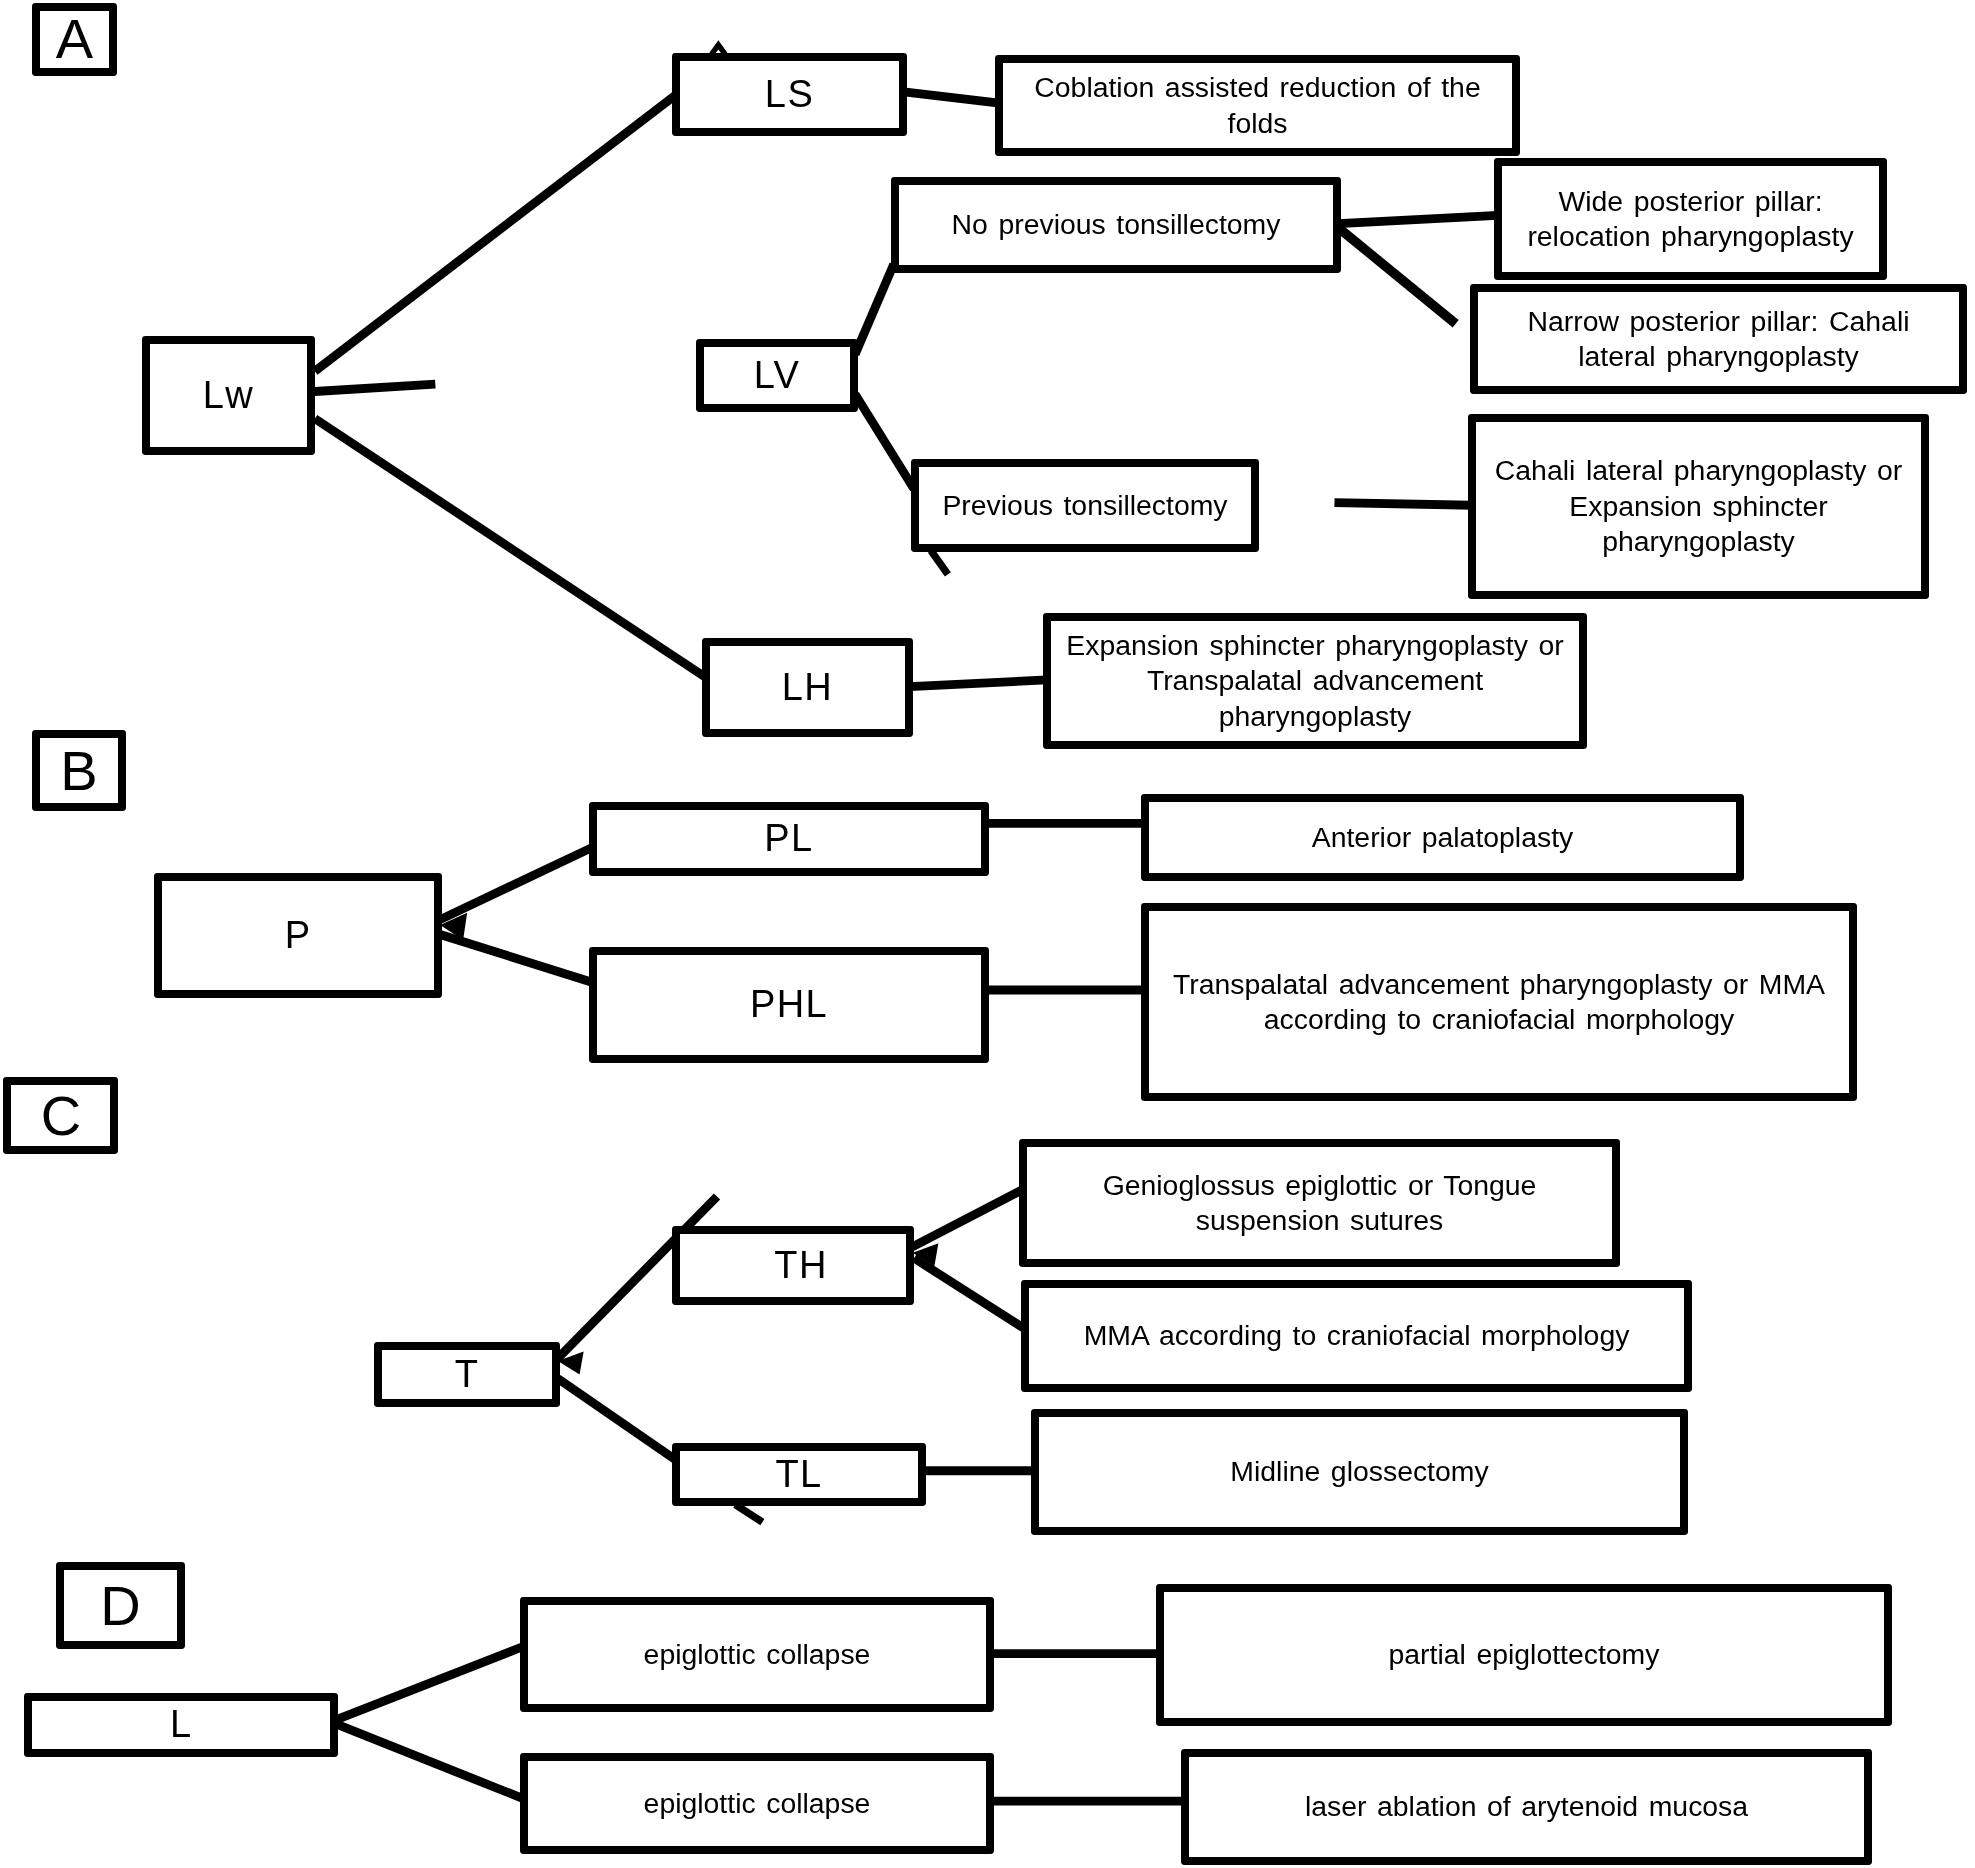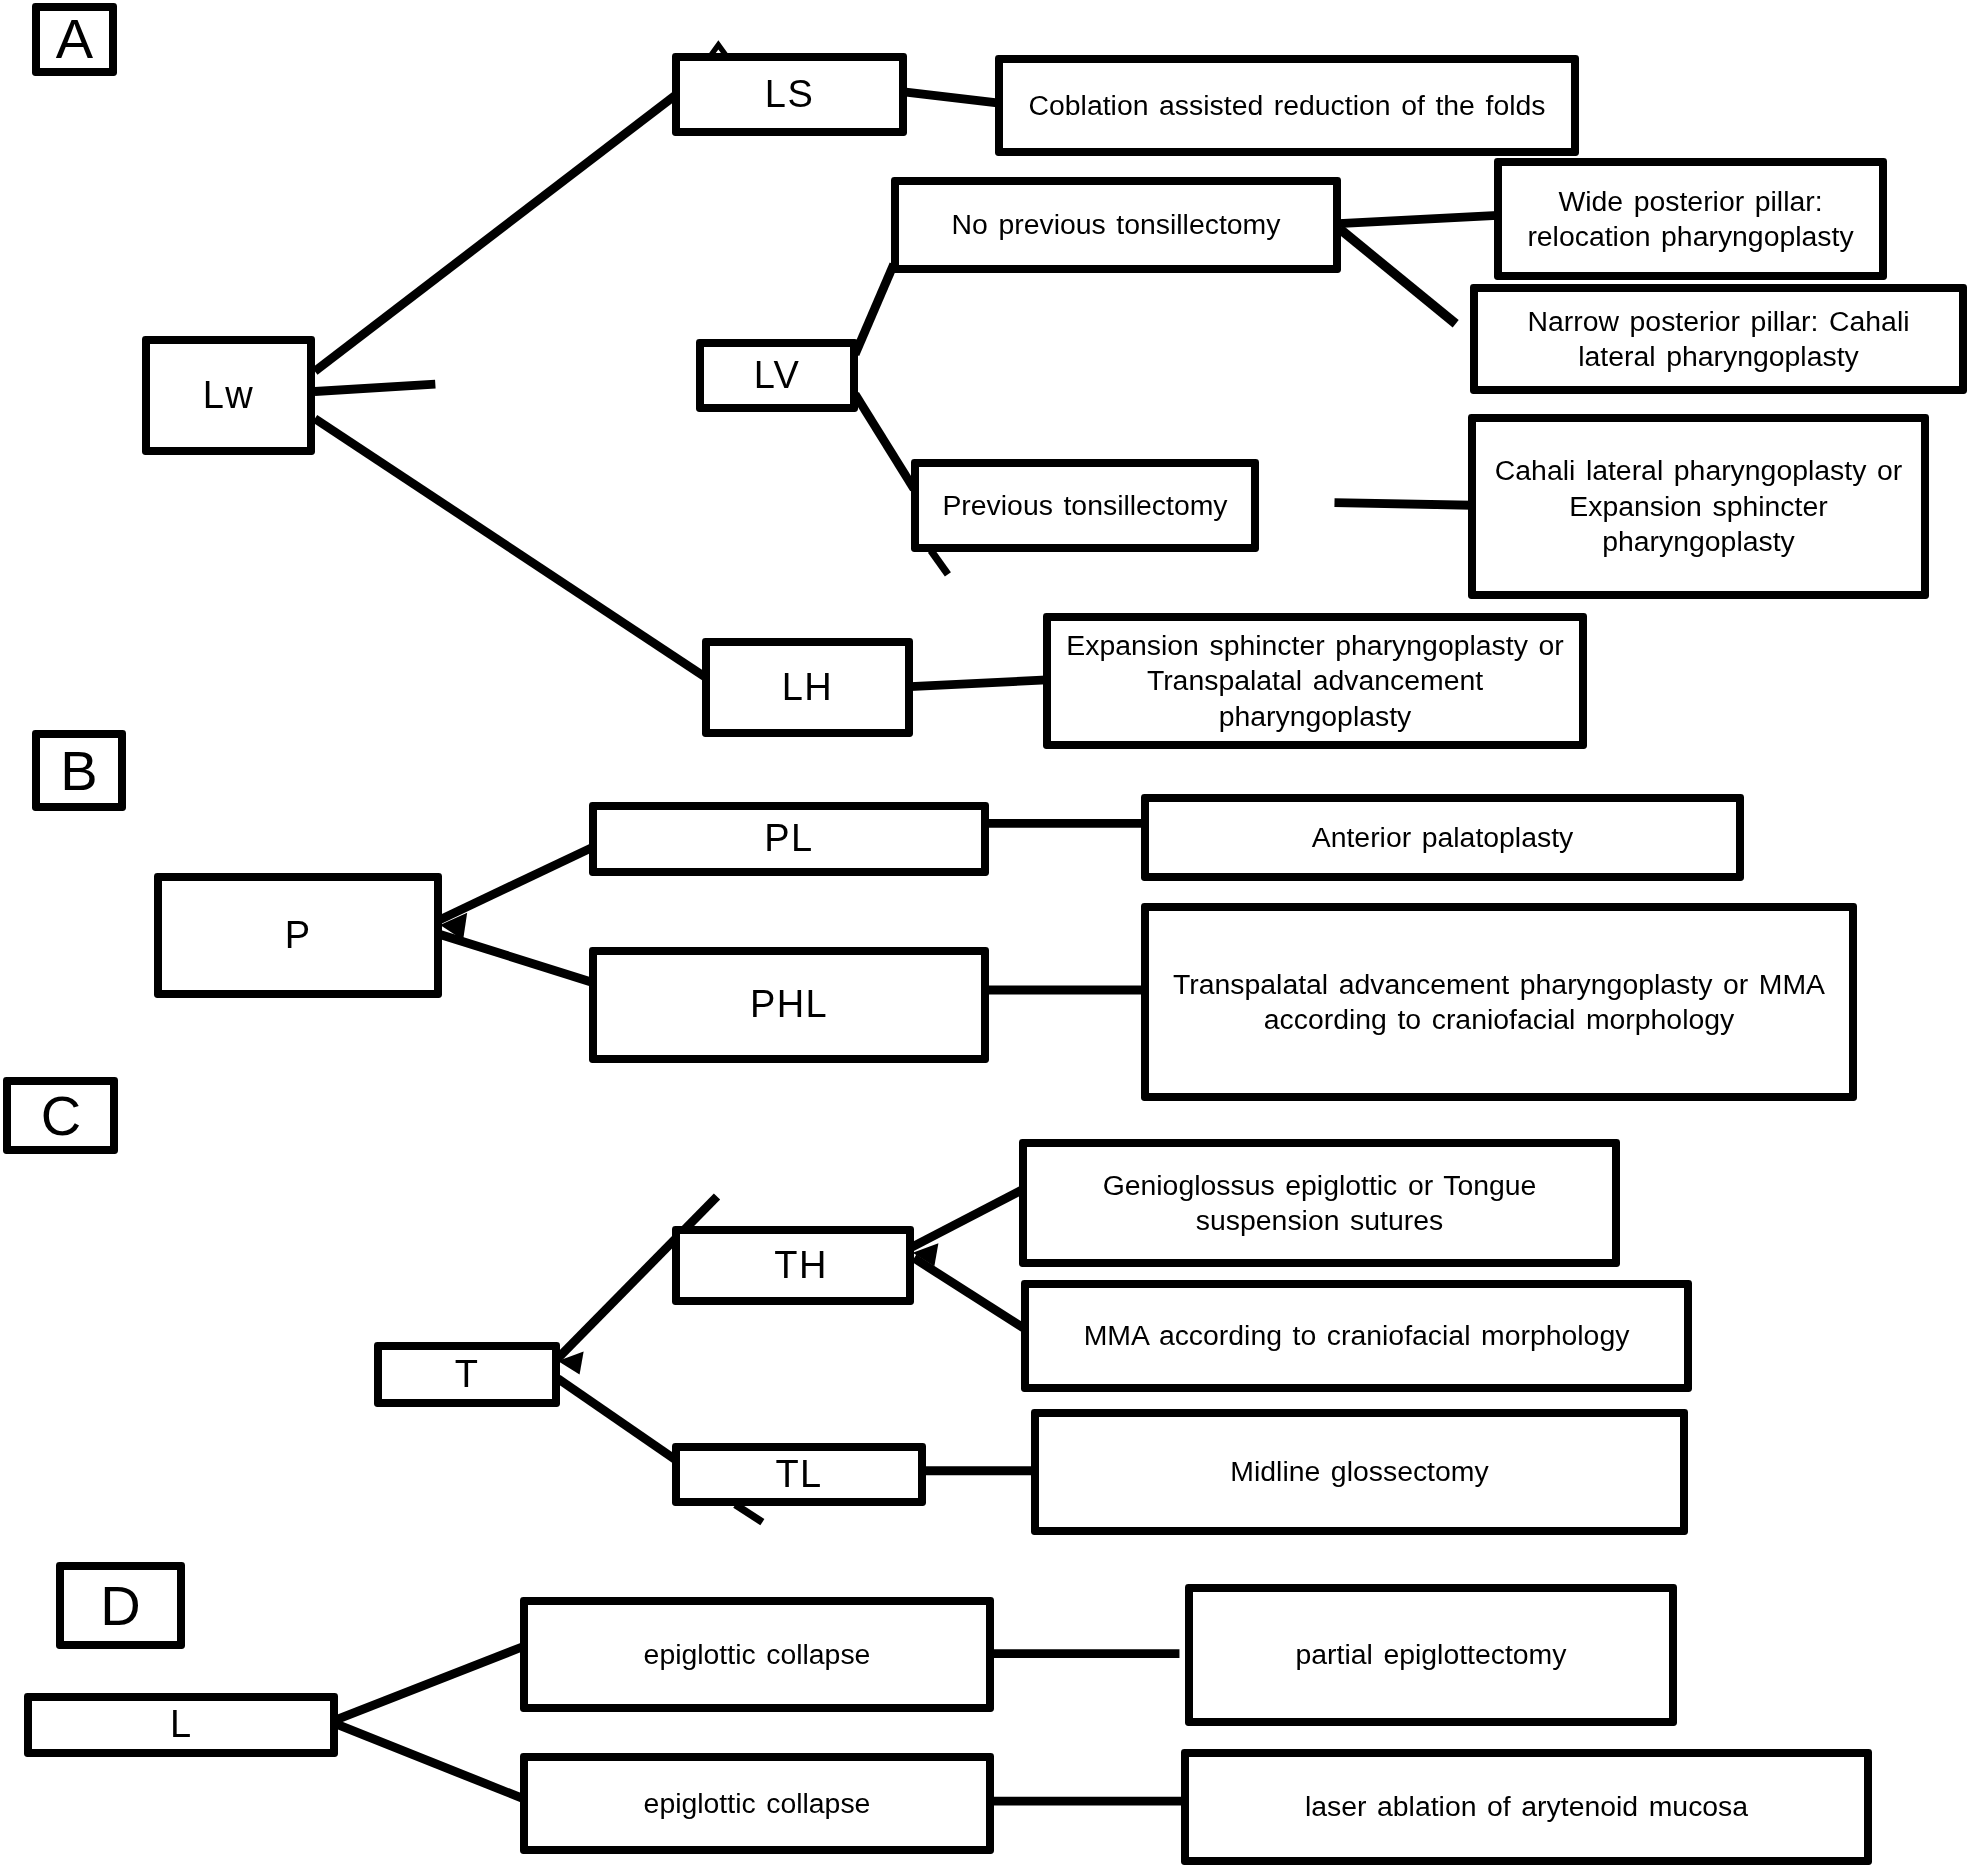--- a/index.html
+++ b/index.html
@@ -86,21 +86,21 @@
 
     <line x1="496" y1="2540" x2="772" y2="2432" stroke="#000" stroke-width="13"></line>
     <line x1="496" y1="2546" x2="772" y2="2656" stroke="#000" stroke-width="13"></line>
     <line x1="1464" y1="2442" x2="1742" y2="2442" stroke="#000" stroke-width="13"></line>
     <line x1="1464" y1="2660" x2="1748" y2="2660" stroke="#000" stroke-width="13"></line>
   </svg>
 
   <div class="node label" style="left:32px; top:2.7px; width:85px; height:73px;">A</div>
   <div class="node code" style="left:142px; top:336px; width:173px; height:119px;">Lw</div>
   <div class="node code" style="left:672px; top:53px; width:235px; height:83px;">LS</div>
-  <div class="node leaf" style="left:995px; top:55px; width:584px; height:101px;">Coblation assisted reduction of the folds</div>
+  <div class="node leaf" style="left:995px; top:55px; width:525px; height:101px;">Coblation assisted reduction of the folds</div>
   <div class="node leaf" style="left:1494px; top:158px; width:393px; height:122px;">Wide posterior pillar: relocation pharyngoplasty</div>
   <div class="node leaf" style="left:891px; top:177px; width:450px; height:96px;">No previous tonsillectomy</div>
   <div class="node leaf" style="left:1470px; top:284px; width:497px; height:110px;">Narrow posterior pillar: Cahali lateral pharyngoplasty</div>
   <div class="node code" style="left:696px; top:339px; width:162px; height:73px;">LV</div>
   <div class="node leaf" style="left:911px; top:459px; width:348px; height:93px;">Previous tonsillectomy</div>
   <div class="node code" style="left:702px; top:638px; width:211px; height:99px;">LH</div>
   <div class="node leaf" style="left:1468px; top:414px; width:461px; height:185px;">Cahali lateral pharyngoplasty or Expansion sphincter pharyngoplasty</div>
   <div class="node leaf" style="left:1043px; top:613px; width:544px; height:136px;">Expansion sphincter pharyngoplasty or Transpalatal advancement pharyngoplasty</div>
 
   <div class="node label" style="left:32px; top:730px; width:94px; height:81px;">B</div>
@@ -113,19 +113,19 @@
   <div class="node label" style="left:3.4px; top:1077px; width:115px; height:77px;">C</div>
   <div class="node leaf" style="left:1019px; top:1139px; width:601px; height:128px;">Genioglossus epiglottic or Tongue suspension sutures</div>
   <div class="node code" style="left:672px; top:1226px; width:242px; height:79px;padding-left:16px;">TH</div>
   <div class="node leaf" style="left:1021px; top:1280px; width:671px; height:112px;">MMA according to craniofacial morphology</div>
   <div class="node code" style="left:374px; top:1342px; width:186px; height:65px;">T</div>
   <div class="node code" style="left:672px; top:1443px; width:254px; height:63px;">TL</div>
   <div class="node leaf" style="left:1031px; top:1409px; width:657px; height:126px;">Midline glossectomy</div>
 
   <div class="node label" style="left:56px; top:1562px; width:129px; height:87px;">D</div>
   <div class="node leaf" style="left:520px; top:1597px; width:474px; height:115px;">epiglottic collapse</div>
-  <div class="node leaf" style="left:1185px; top:1584px; width:492px; height:142px;">partial epiglottectomy</div>
+  <div class="node leaf" style="left:1156px; top:1584px; width:736px; height:142px;">partial epiglottectomy</div>
   <div class="node code" style="left:24.4px; top:1693px; width:314px; height:64px;">L</div>
   <div class="node leaf" style="left:520px; top:1753px; width:474px; height:101px;">epiglottic collapse</div>
   <div class="node leaf" style="left:1181px; top:1749px; width:691px; height:116px;">laser ablation of arytenoid mucosa</div>
 
 </div>
 
 
 </body></html>

